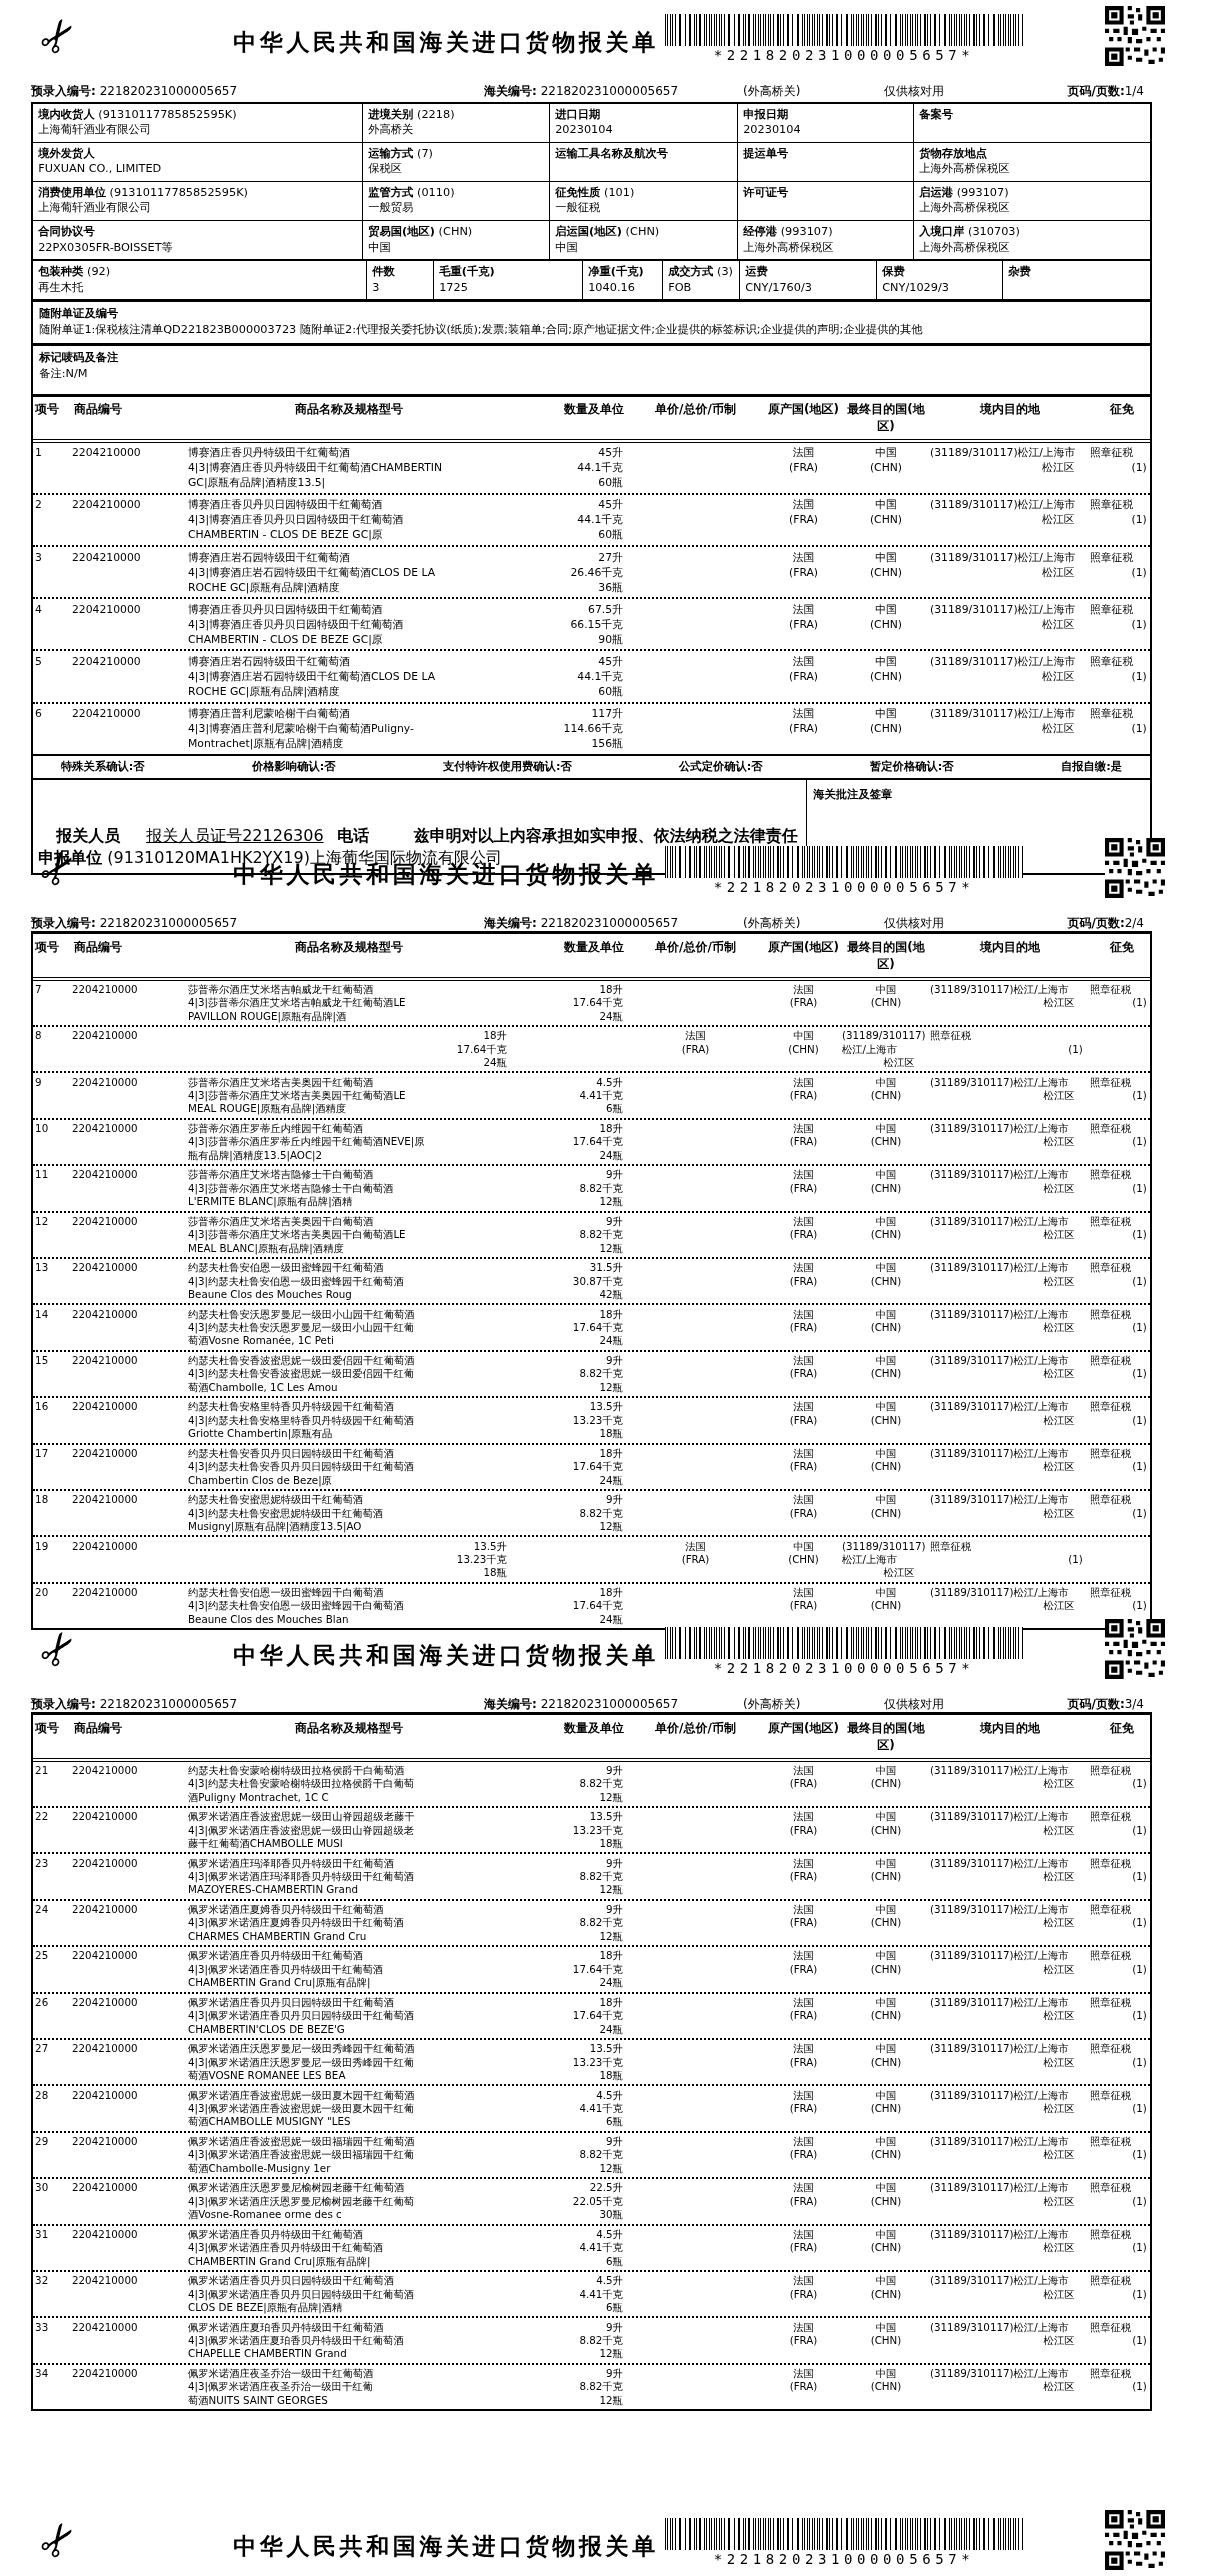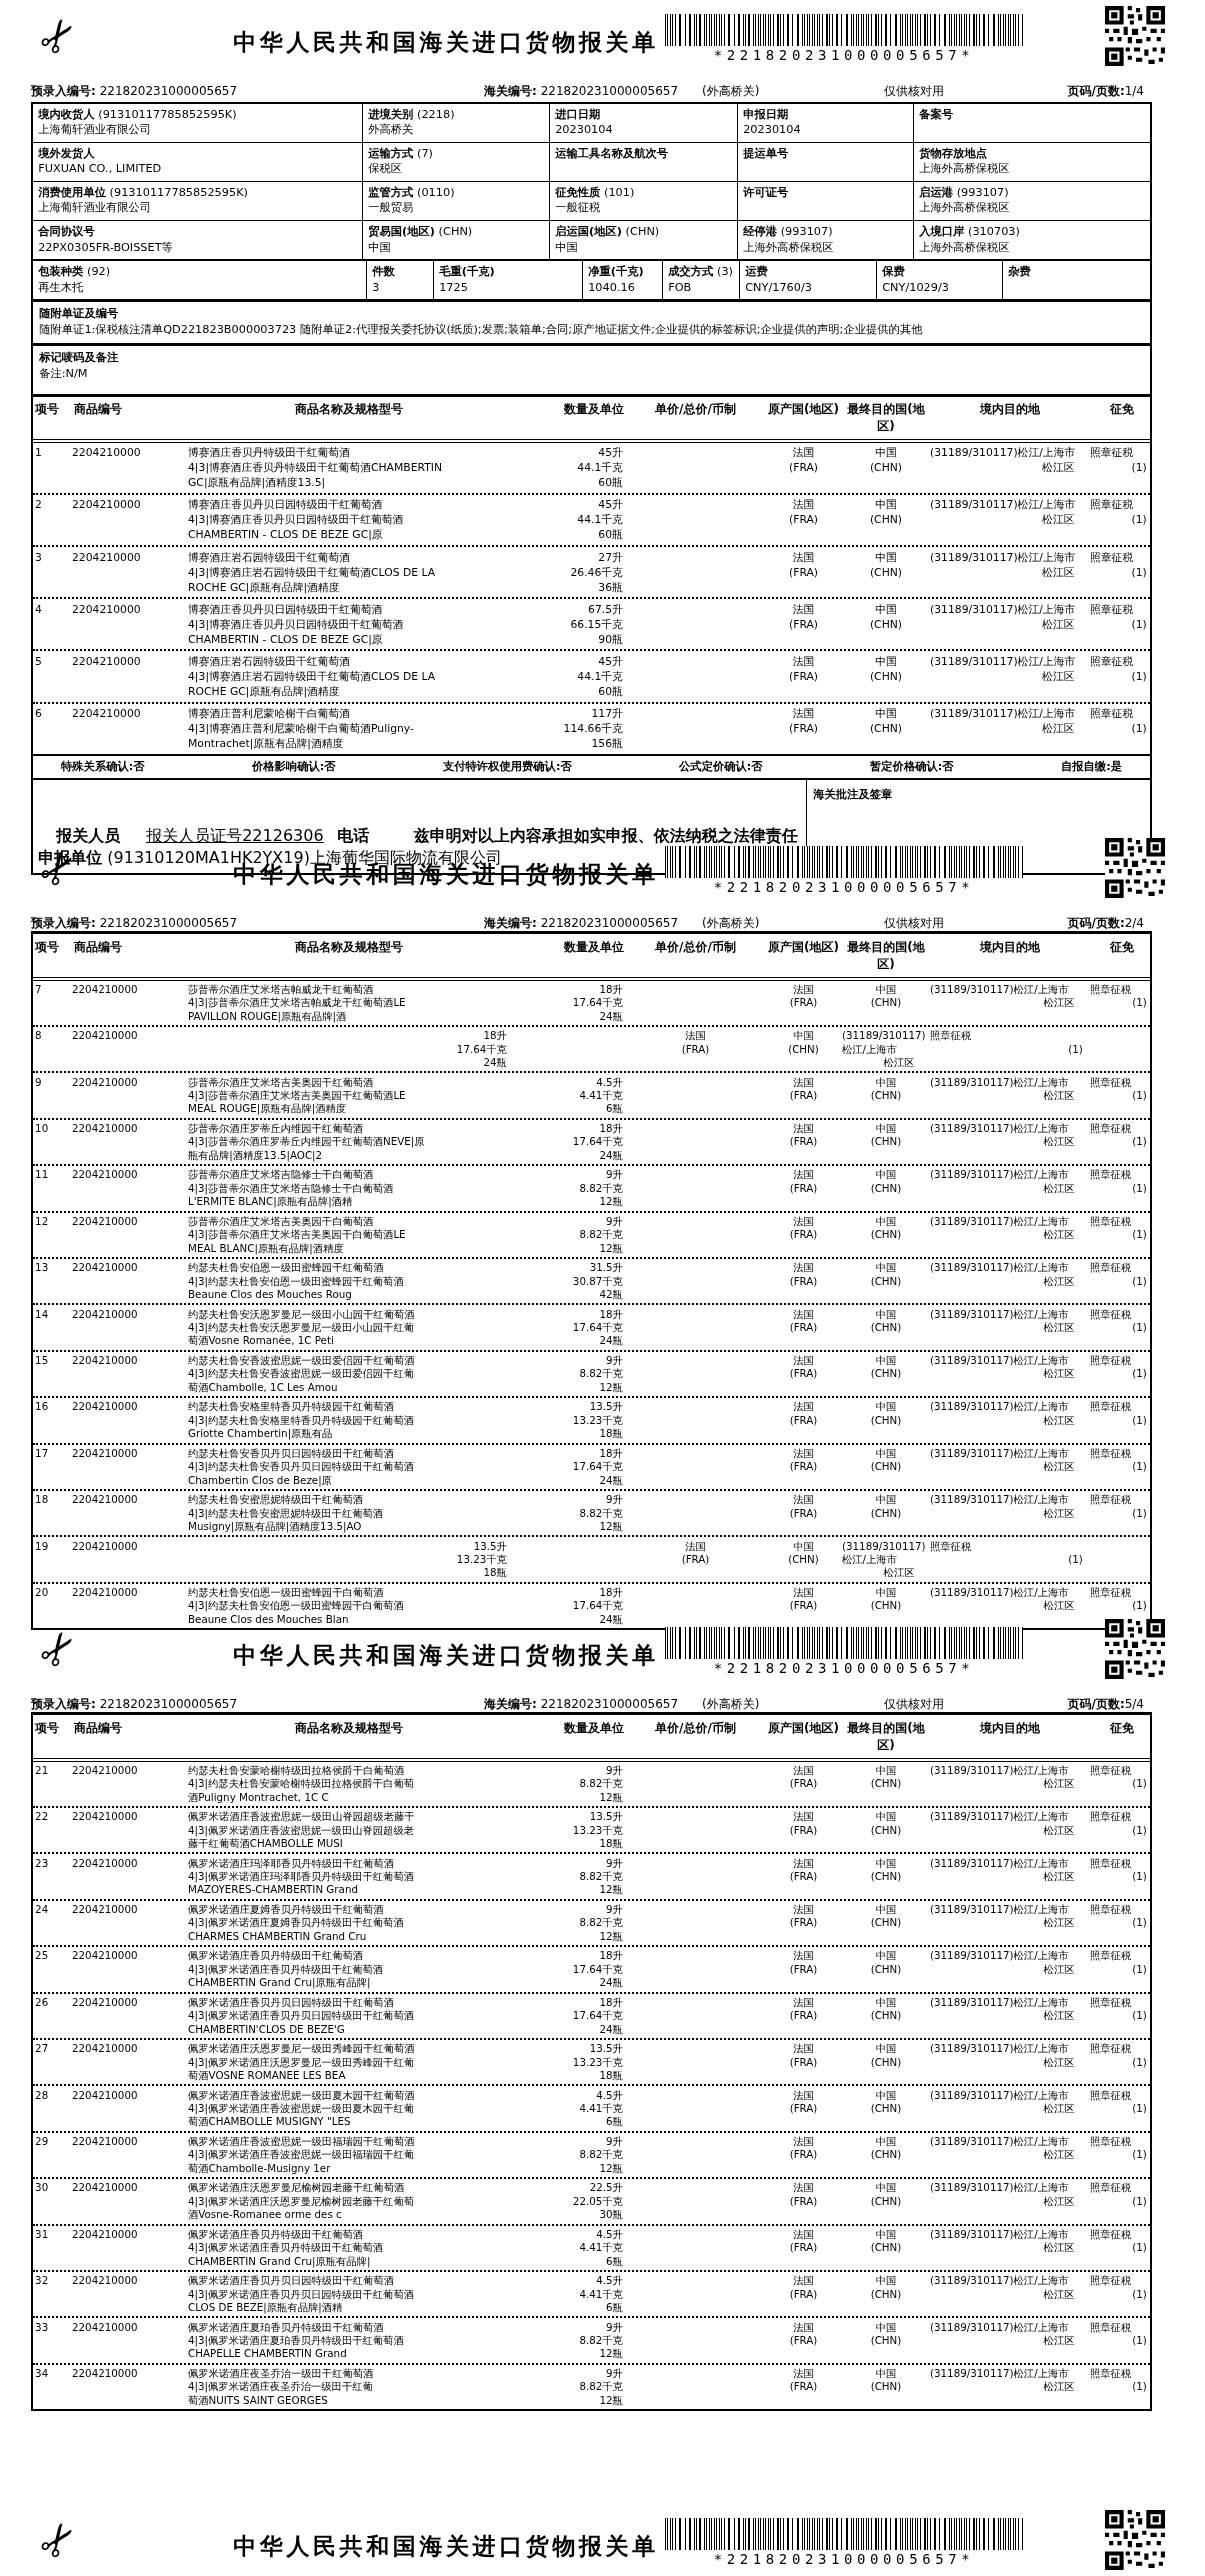--- a/index.html
+++ b/index.html
@@ -19,21 +19,21 @@
       #000 7.2px 7.7px,#fff 7.7px 9.8px);}
   .barcode-text{font-family:"DejaVu Sans Mono","Liberation Mono",monospace;font-size:14px;
                 letter-spacing:4.6px;text-align:center;margin-top:1px;white-space:nowrap;}
   .qr{position:absolute;right:-13px;top:1px;width:60px;height:60px;}
 
   
   .info-row{position:relative;height:18.5px;font-size:12px;margin-top:1px;}
   .info-row b{font-weight:700;}
   .ir-pre{position:absolute;left:0;}
   .ir-cus{position:absolute;left:453px;}
-  .ir-port{position:absolute;left:671px;}
+  .ir-port{position:absolute;left:712px;}
   .ir-check{position:absolute;left:853px;}
   .ir-page{position:absolute;right:8px;}
 
   
   .fgrid{display:grid;border:2.1px solid #000;}
   .fg5{grid-template-columns:329px 187px 188px 176px 237px;}
   .fg8{grid-template-columns:333px 67px 149px 80px 77px 137px 126px 147px;margin-top:-2.1px;}
   .fcell{padding:3.1px 5.2px 2.1px 5.2px;font-size:11.3px;line-height:1.35;min-height:33px;}
   .fcell .flabel{font-weight:700;}
   .fcell .fcode{font-weight:400;}
@@ -823,21 +823,21 @@
         <rect x="3" y="23" width="3" height="3" fill="#000"></rect>
       <path fill="#000" d="M11 0h2v2h-2zM15 1h2v2h-2zM11 4h3v2h-3zM16 4h2v3h-2zM12 7h2v2h-2zM0 11h2v2H0zM4 11h3v2H4zM9 10h2v4H9zM13 11h3v3h-3zM18 10h2v2h-2zM22 11h3v2h-3zM27 11h2v2h-2zM2 15h2v2H2zM6 15h2v2H6zM11 15h2v3h-2zM15 16h3v2h-3zM20 15h2v2h-2zM25 15h2v2h-2zM10 20h2v2h-2zM14 20h3v2h-3zM19 21h2v3h-2zM23 20h2v2h-2zM27 20h2v3h-2zM11 24h2v2h-2zM15 25h3v2h-3zM21 26h3v2h-3zM26 25h2v2h-2z"></path>
     </svg>
   </div>
 
   <div class="info-row">
     <span class="ir-pre"><b>预录入编号:</b> <span>221820231000005657</span></span>
     <span class="ir-cus"><b>海关编号:</b> <span>221820231000005657</span></span>
     <span class="ir-port">(外高桥关)</span>
     <span class="ir-check">仅供核对用</span>
-    <span class="ir-page"><b>页码/页数:</b><span>5/4</span></span>
+    <span class="ir-page"><b>页码/页数:</b><span>3/4</span></span>
   </div>
 
   <div class="gtable">
     <div class="grow ghead">
       <div class="c-no">项号</div>
       <div>商品编号</div>
       <div class="h-center">商品名称及规格型号</div>
       <div class="h-qty">数量及单位</div>
       <div class="h-center">单价/总价/币制</div>
       <div class="h-center">原产国(地区)</div>

